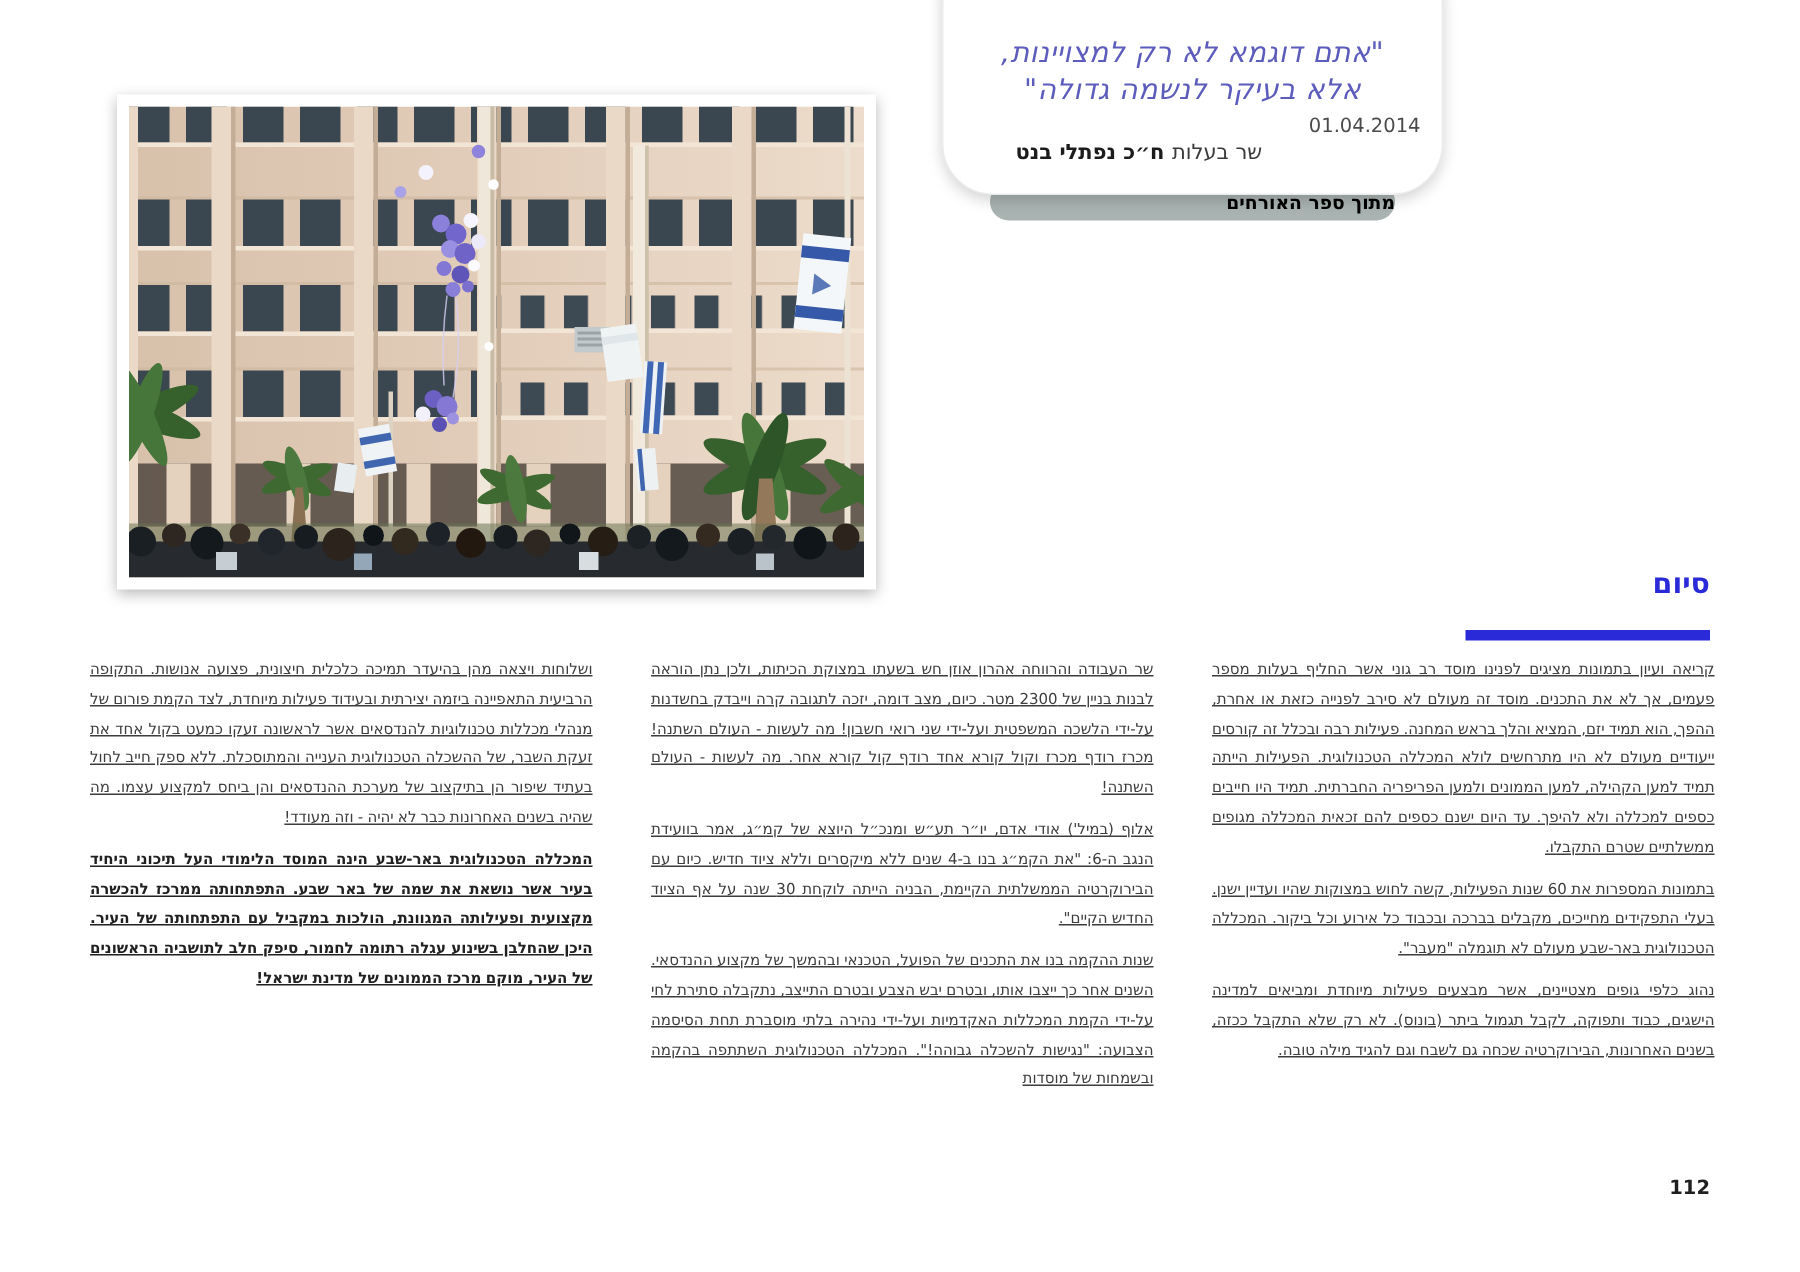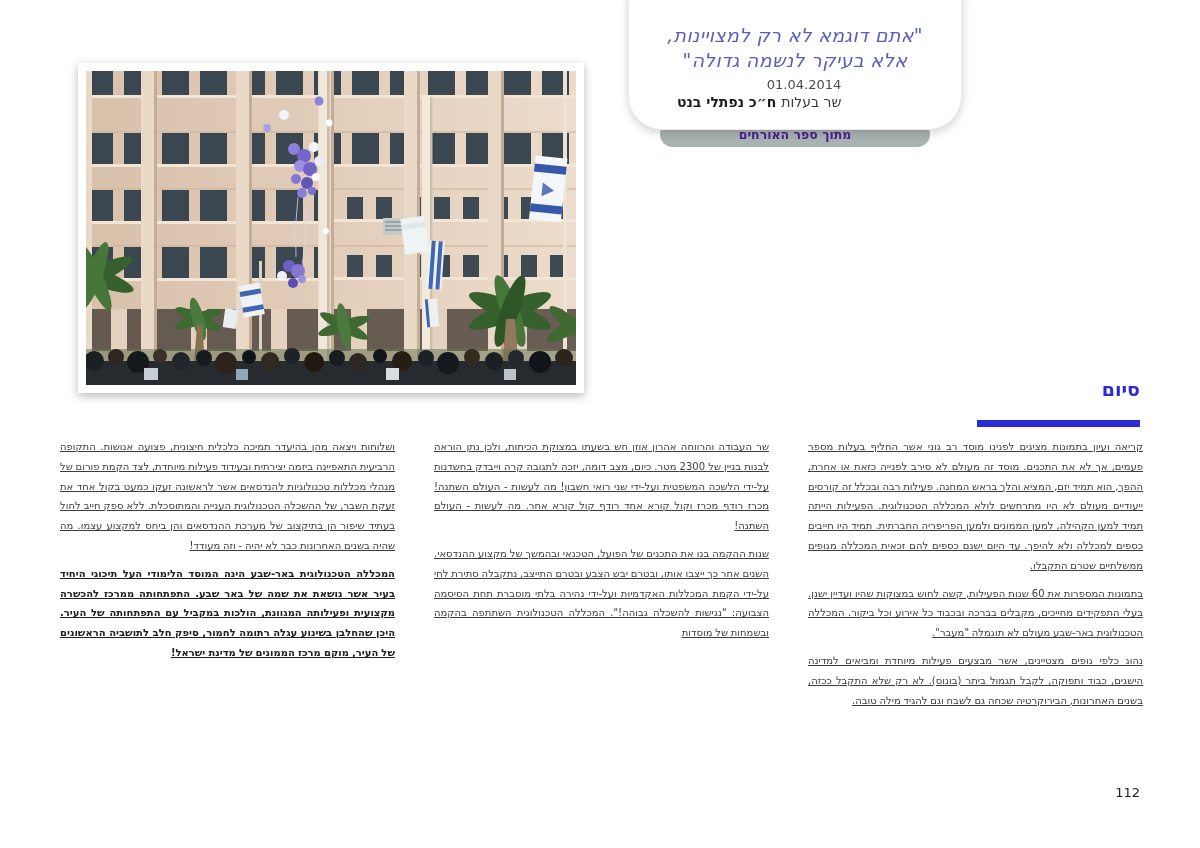--- a/index.html
+++ b/index.html
@@ -20,29 +20,29 @@
     position:absolute;left:628px;top:-34px;width:334px;height:164px;
     background:#fff;border:1px solid #ececec;border-radius:34px;
     box-shadow:0 3px 10px rgba(0,0,0,.18);
     z-index:2;box-sizing:border-box;padding:56px 14px 0 14px;
   }
   .quote-text{
     direction:rtl;text-align:center;
     font-style:italic;font-size:19px;line-height:25px;
     color:#5c5cbc;letter-spacing:.3px;
   }
-  .quote-meta{margin:3px 0 0 18px;text-align:center;direction:ltr;}
+  .quote-meta{margin:3px 0 0 18px;text-align:right;direction:ltr;}
   .quote-date{font-size:13px;color:#4b4b4b;line-height:17px;}
   .attr-row{display:flex;direction:ltr;gap:5px;font-size:14px;color:#3a3a3a;line-height:19px;margin-left:16px;}
   .attr-name{font-weight:700;color:#1c1c1c;}
   .source-pill{
     position:absolute;left:660px;top:122px;width:270px;height:25px;
     background:#a9b3b1;border-radius:13px;z-index:1;
-    display:flex;align-items:center;justify-content:center;
-    color:#4c1d95;font-size:12.5px;font-weight:700;direction:rtl;
+    display:flex;align-items:center;justify-content:flex-start;
+    color:#000000;font-size:12.5px;font-weight:700;direction:rtl;
   }
   
   .section-title{
     position:absolute;top:378px;right:60px;
     font-size:19px;font-weight:700;color:#2a2ad8;direction:rtl;
   }
   .section-underline{
     position:absolute;top:420px;right:60px;width:163px;height:7px;
     background:#2a2ad8;
   }
@@ -55,21 +55,21 @@
   .para{
     margin:0 0 8px 0;direction:rtl;text-align:justify;
     font-size:10px;line-height:19.8px;color:#3d3d3d;
     word-spacing:-0.4px;
     text-decoration:underline;
   }
   .para.bold{font-weight:700;color:#212121;}
   
   .page-number{
     position:absolute;top:785px;right:60px;
-    font-size:13px;font-weight:400;color:#1f1f1f;
+    font-size:13px;font-weight:700;color:#1f1f1f;
   }
 </style>
 </head>
 <body>
 
 <div class="photo-frame">
   <svg viewBox="0 0 490 314" preserveAspectRatio="none">
     <defs>
       <linearGradient id="wallg" x1="0" y1="0" x2="1" y2="0">
         <stop offset="0" stop-color="#d8c1ab"></stop>
@@ -278,20 +278,21 @@
 <div class="section-underline"></div>
 
 <div class="columns">
   <div class="col">
     <p class="para">קריאה ועיון בתמונות מציגים לפנינו מוסד רב גוני אשר החליף בעלות מספר פעמים, אך לא את התכנים. מוסד זה מעולם לא סירב לפנייה כזאת או אחרת, ההפך, הוא תמיד יזם, המציא והלך בראש המחנה. פעילות רבה ובכלל זה קורסים ייעודיים מעולם לא היו מתרחשים לולא המכללה הטכנולוגית. הפעילות הייתה תמיד למען הקהילה, למען הממונים ולמען הפריפריה החברתית. תמיד היו חייבים כספים למכללה ולא להיפך. עד היום ישנם כספים להם זכאית המכללה מגופים ממשלתיים שטרם התקבלו.</p>
     <p class="para">בתמונות המספרות את 60 שנות הפעילות, קשה לחוש במצוקות שהיו ועדיין ישנן. בעלי התפקידים מחייכים, מקבלים בברכה ובכבוד כל אירוע וכל ביקור. המכללה הטכנולוגית באר-שבע מעולם לא תוגמלה "מעבר".</p>
     <p class="para">נהוג כלפי גופים מצטיינים, אשר מבצעים פעילות מיוחדת ומביאים למדינה הישגים, כבוד ותפוקה, לקבל תגמול ביתר (בונוס). לא רק שלא התקבל ככזה, בשנים האחרונות, הבירוקרטיה שכחה גם לשבח וגם להגיד מילה טובה.</p>
   </div>
   <div class="col">
     <p class="para">שר העבודה והרווחה אהרון אוזן חש בשעתו במצוקת הכיתות, ולכן נתן הוראה לבנות בניין של 2300 מטר. כיום, מצב דומה, יזכה לתגובה קרה וייבדק בחשדנות על-ידי הלשכה המשפטית ועל-ידי שני רואי חשבון! מה לעשות - העולם השתנה! מכרז רודף מכרז וקול קורא אחד רודף קול קורא אחר. מה לעשות - העולם השתנה!</p>
+    <p class="para">אלוף (במיל') אודי אדם, יו״ר תע״ש ומנכ״ל היוצא של קמ״ג, אמר בוועידת הנגב ה-6: "את הקמ״ג בנו ב-4 שנים ללא מיקסרים וללא ציוד חדיש. כיום עם הבירוקרטיה הממשלתית הקיימת, הבניה הייתה לוקחת 30 שנה על אף הציוד החדיש הקיים".</p>
     <p class="para">שנות ההקמה בנו את התכנים של הפועל, הטכנאי ובהמשך של מקצוע ההנדסאי. השנים אחר כך ייצבו אותו, ובטרם יבש הצבע ובטרם התייצב, נתקבלה סתירת לחי על-ידי הקמת המכללות האקדמיות ועל-ידי נהירה בלתי מוסברת תחת הסיסמה הצבועה: "נגישות להשכלה גבוהה!". המכללה הטכנולוגית השתתפה בהקמה ובשמחות של מוסדות</p>
   </div>
   <div class="col">
     <p class="para">ושלוחות ויצאה מהן בהיעדר תמיכה כלכלית חיצונית, פצועה אנושות. התקופה הרביעית התאפיינה ביזמה יצירתית ובעידוד פעילות מיוחדת, לצד הקמת פורום של מנהלי מכללות טכנולוגיות להנדסאים אשר לראשונה זעקו כמעט בקול אחד את זעקת השבר, של ההשכלה הטכנולוגית הענייה והמתוסכלת. ללא ספק חייב לחול בעתיד שיפור הן בתיקצוב של מערכת ההנדסאים והן ביחס למקצוע עצמו. מה שהיה בשנים האחרונות כבר לא יהיה - וזה מעודד!</p>
     <p class="para bold">המכללה הטכנולוגית באר-שבע הינה המוסד הלימודי העל תיכוני היחיד בעיר אשר נושאת את שמה של באר שבע. התפתחותה ממרכז להכשרה מקצועית ופעילותה המגוונת, הולכות במקביל עם התפתחותה של העיר. היכן שהחלבן בשינוע עגלה רתומה לחמור, סיפק חלב לתושביה הראשונים של העיר, מוקם מרכז הממונים של מדינת ישראל!</p>
   </div>
 </div>
 
 <div class="page-number">112</div>
 

